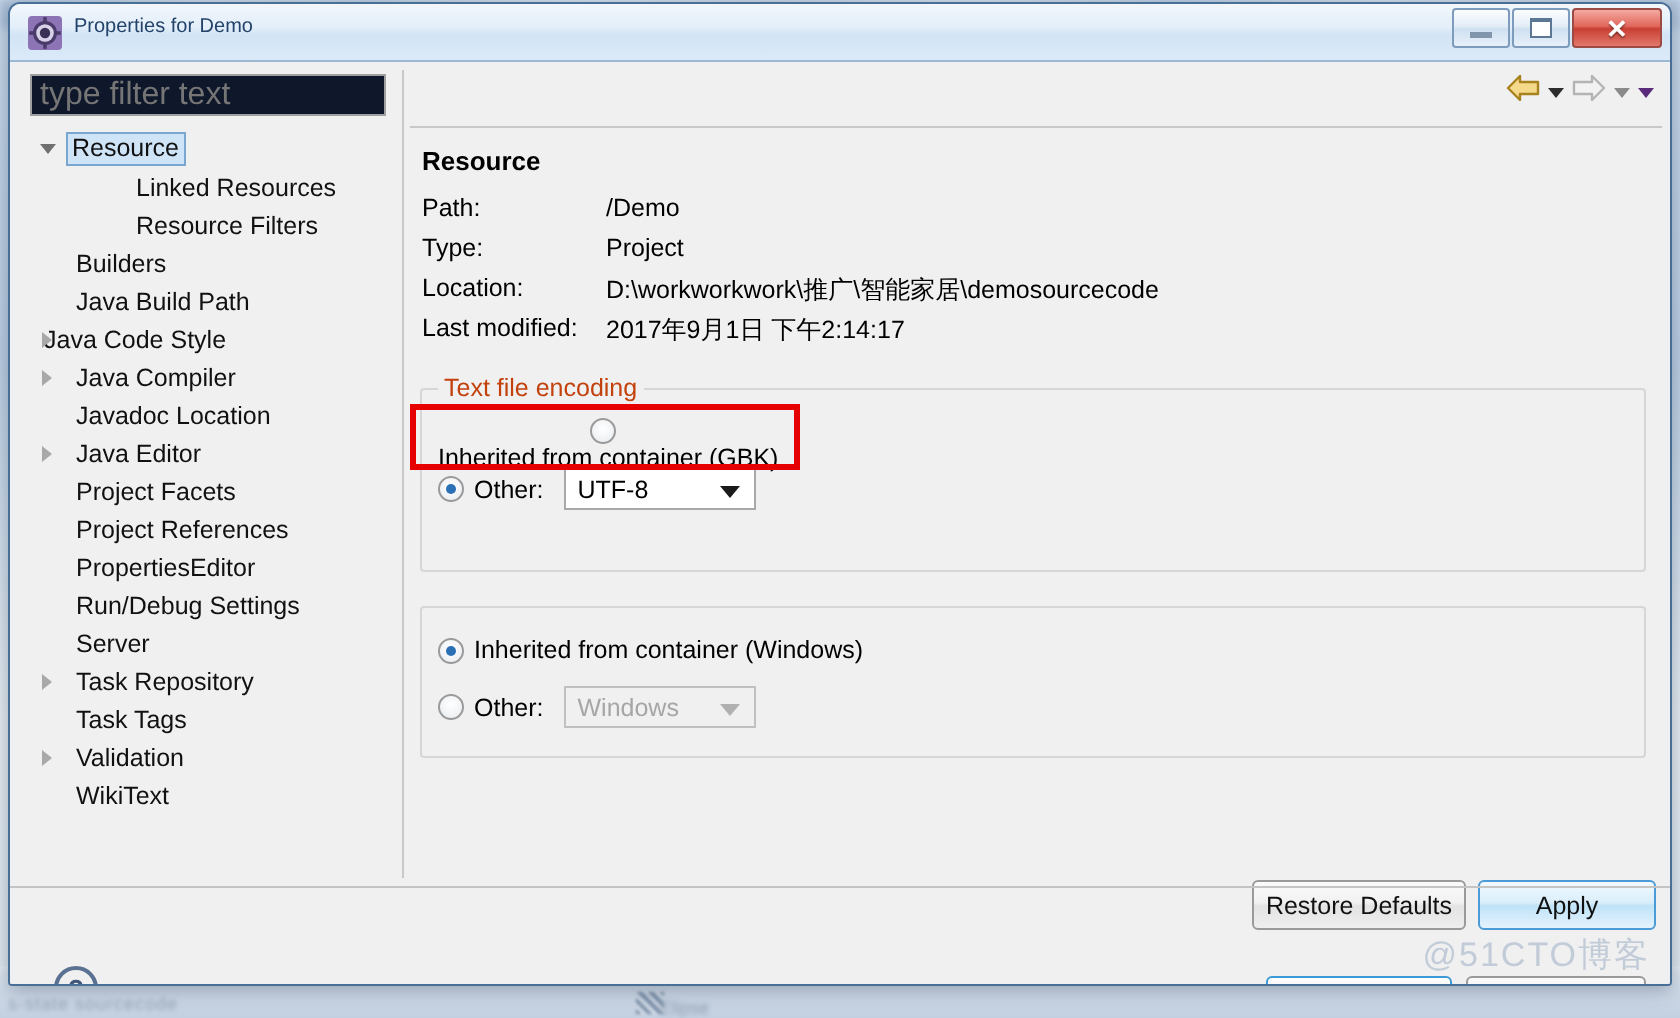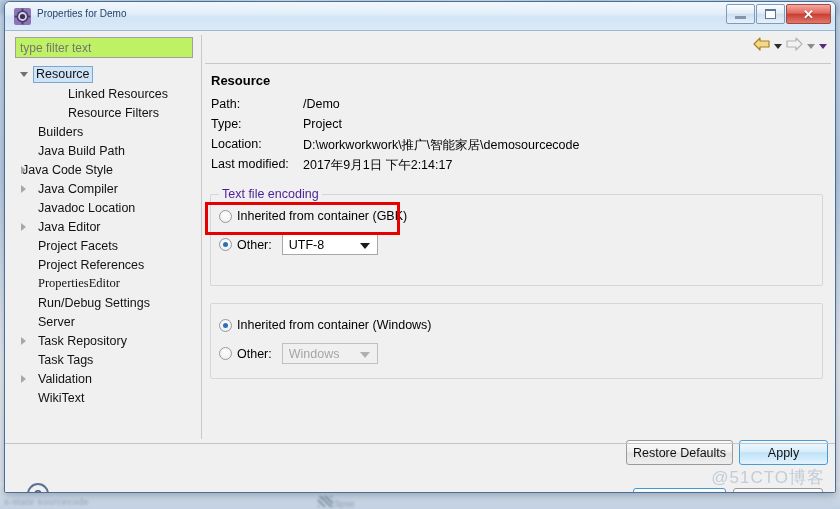--- a/index.html
+++ b/index.html
@@ -98,22 +98,22 @@
   }
 
   
   .left-panel {
     position: absolute; left: 10px; top: 6px;
     width: 184px; height: 400px;
   }
   .filter-box {
     width: 178px; height: 21px;
     border: 1px solid #a0a0a0;
-    background: #bef264;
-    font-size: 12px;
+    background: #0f172a;
+    font-size: 16px;
     color: #808080;
     padding: 1px 4px;
     font-family: "Liberation Sans", sans-serif;
     outline: none;
   }
   .tree {
     position: absolute; left: 0; top: 28px;
     width: 183px; height: 372px;
     background: #f0f0f0;
   }
@@ -183,21 +183,21 @@
   
   .groupbox {
     position: absolute;
     border: 1px solid #d6d6d6;
     border-radius: 2px;
   }
   .group-title {
     position: absolute; left: 8px; top: -8px;
     background: #f0f0f0;
     padding: 0 3px;
-    font-size: 12.5px; color: #4c1d95;
+    font-size: 12.5px; color: #c2410c;
   }
   .radio-row, .check-row {
     position: absolute;
     display: flex; align-items: center;
     font-size: 12.5px; color: #000;
     white-space: nowrap;
   }
   .radio {
     width: 13px; height: 13px; border-radius: 50%;
     border: 1px solid #9a9a9a;
@@ -369,21 +369,21 @@
             <span class="arrow"></span>
             <span class="tree-label" style="margin-left: 20px;">Java Editor</span>
           </div>
           <div class="tree-item">
             <span class="tree-label" style="margin-left: 20px;">Project Facets</span>
           </div>
           <div class="tree-item">
             <span class="tree-label" style="margin-left: 20px;">Project References</span>
           </div>
           <div class="tree-item">
-            <span class="tree-label" style="margin-left: 20px; font-family: Liberation Serif, serif;">PropertiesEditor</span>
+            <span class="tree-label" style="margin-left: 20px;">PropertiesEditor</span>
           </div>
           <div class="tree-item">
             <span class="tree-label" style="margin-left: 20px;">Run/Debug Settings</span>
           </div>
           <div class="tree-item">
             <span class="tree-label" style="margin-left: 20px;">Server</span>
           </div>
           <div class="tree-item">
             <span class="arrow"></span>
             <span class="tree-label" style="margin-left: 20px;">Task Repository</span>
@@ -437,21 +437,21 @@
         <span class="field-value">D:\workworkwork\推广\智能家居\demosourcecode</span>
       </div>
       <div class="field-row" style="top:122px;left:0;width:620px;">
         <span class="field-label">Last modified:</span>
         <span class="field-value">2017年9月1日 下午2:14:17</span>
       </div>
 
       <div class="groupbox" style="left:5px; top:159px; width:613px; height:92px;">
         <span class="group-title">Text file encoding</span>
 
-        <div class="radio-row" style="left:8px; top:14px;">
+        <div class="radio-row" style="left:8px; top:14px;flex-direction:column;">
           <span class="radio"></span>
           <span>Inherited from container (GBK)</span>
         </div>
 
         <div class="radio-row" style="left:8px; top:39px;">
           <span class="radio checked"></span>
           <span style="margin-right:10px;">Other:</span>
           <span class="combo" style="width:96px;">
             <span>UTF-8</span>
             <span class="combo-caret"></span>

